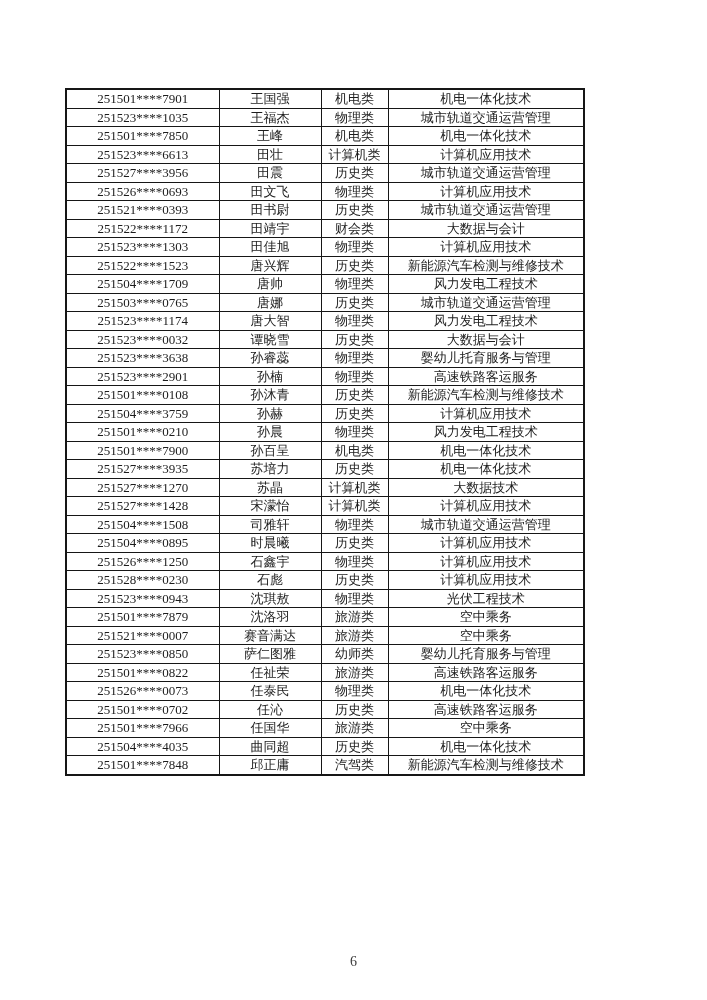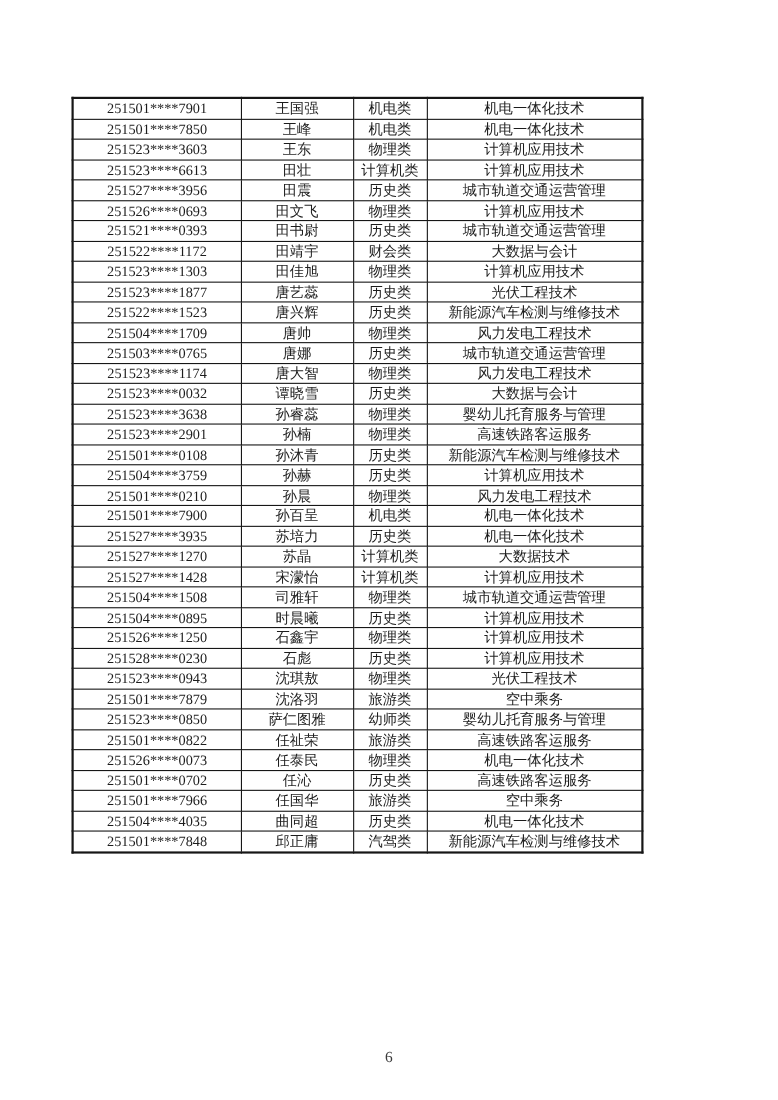--- a/index.html
+++ b/index.html
@@ -63,30 +63,30 @@
       <col class="c-major">
     </colgroup>
     <tbody>
         <tr>
           <td>251501****7901</td>
           <td>王国强</td>
           <td>机电类</td>
           <td>机电一体化技术</td>
         </tr>
         <tr>
+          <td>251523****1035</td>
+          <td>王福杰</td>
+          <td>物理类</td>
+          <td>城市轨道交通运营管理</td>
+        </tr>
+        <tr>
           <td>251501****7850</td>
           <td>王峰</td>
           <td>机电类</td>
           <td>机电一体化技术</td>
-        </tr>
-        <tr>
-          <td>251523****3603</td>
-          <td>王东</td>
-          <td>物理类</td>
-          <td>计算机应用技术</td>
         </tr>
         <tr>
           <td>251523****6613</td>
           <td>田壮</td>
           <td>计算机类</td>
           <td>计算机应用技术</td>
         </tr>
         <tr>
           <td>251527****3956</td>
           <td>田震</td>
@@ -111,26 +111,20 @@
           <td>财会类</td>
           <td>大数据与会计</td>
         </tr>
         <tr>
           <td>251523****1303</td>
           <td>田佳旭</td>
           <td>物理类</td>
           <td>计算机应用技术</td>
         </tr>
         <tr>
-          <td>251523****1877</td>
-          <td>唐艺蕊</td>
-          <td>历史类</td>
-          <td>光伏工程技术</td>
-        </tr>
-        <tr>
           <td>251522****1523</td>
           <td>唐兴辉</td>
           <td>历史类</td>
           <td>新能源汽车检测与维修技术</td>
         </tr>
         <tr>
           <td>251504****1709</td>
           <td>唐帅</td>
           <td>物理类</td>
           <td>风力发电工程技术</td>
@@ -237,20 +231,26 @@
           <td>物理类</td>
           <td>光伏工程技术</td>
         </tr>
         <tr>
           <td>251501****7879</td>
           <td>沈洛羽</td>
           <td>旅游类</td>
           <td>空中乘务</td>
         </tr>
         <tr>
+          <td>251521****0007</td>
+          <td>赛音满达</td>
+          <td>旅游类</td>
+          <td>空中乘务</td>
+        </tr>
+        <tr>
           <td>251523****0850</td>
           <td>萨仁图雅</td>
           <td>幼师类</td>
           <td>婴幼儿托育服务与管理</td>
         </tr>
         <tr>
           <td>251501****0822</td>
           <td>任祉荣</td>
           <td>旅游类</td>
           <td>高速铁路客运服务</td>

